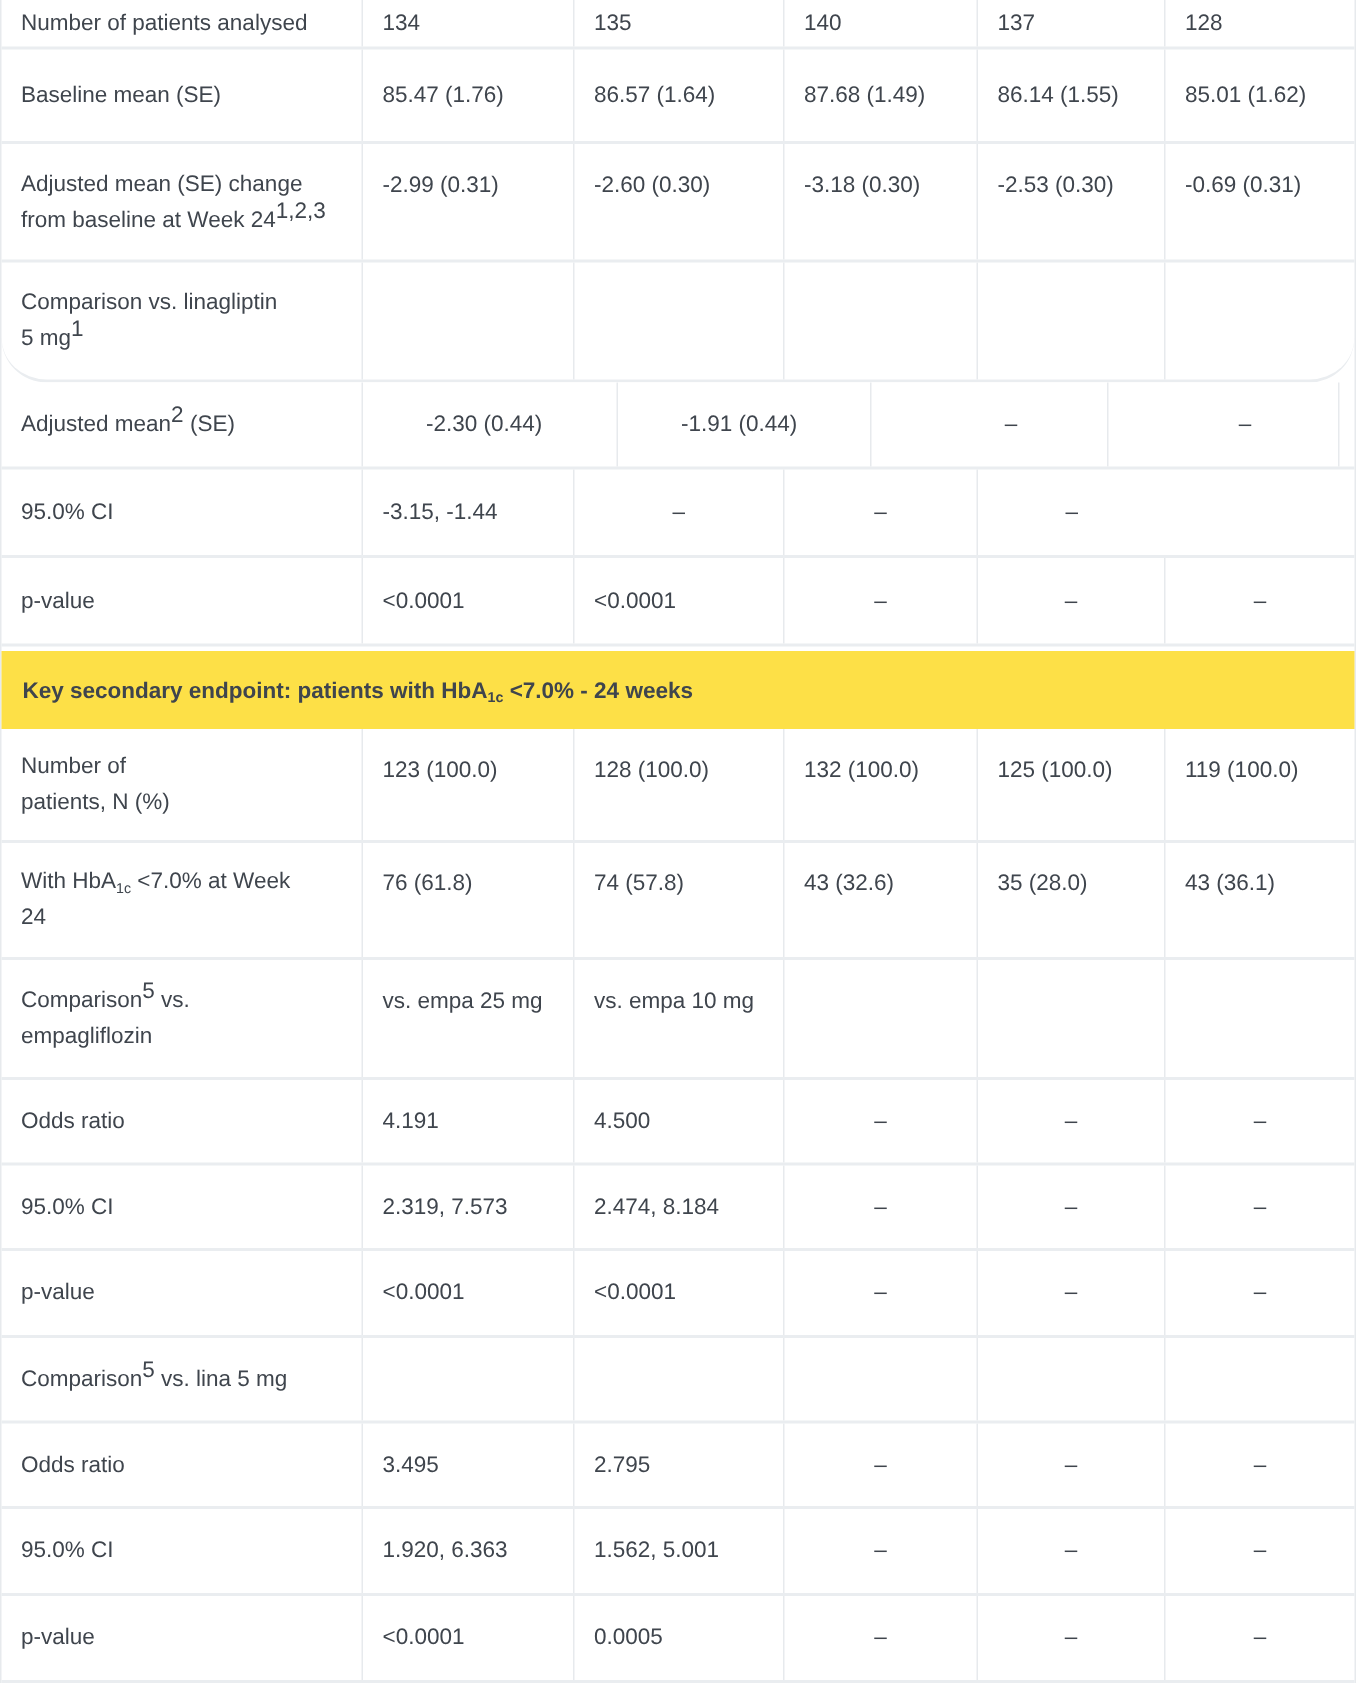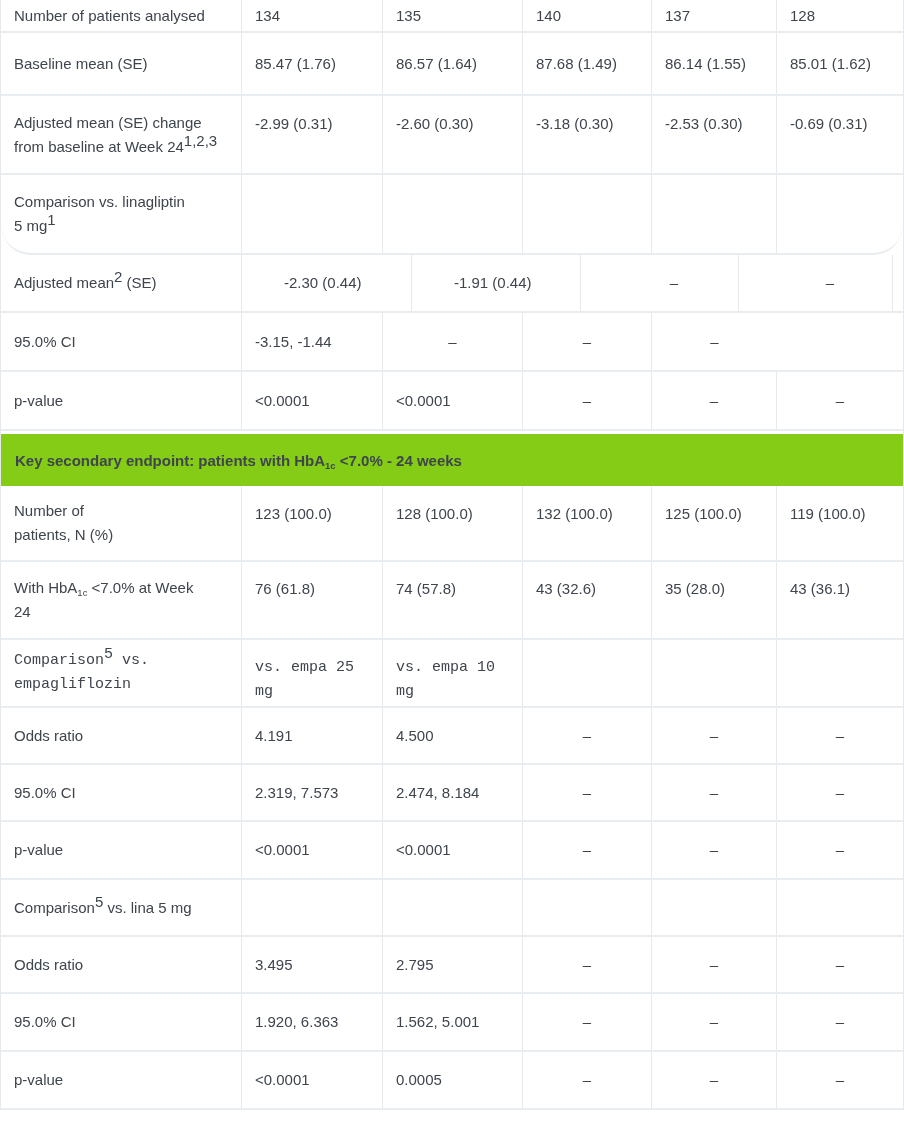--- a/index.html
+++ b/index.html
@@ -193,21 +193,21 @@
       <div class="cell value-cell dash">
         <span class="value-inner">–</span>
       </div>
       <div class="cell value-cell dash">
         <span class="value-inner">–</span>
       </div>
       <div class="cell value-cell dash">
         <span class="value-inner">–</span>
       </div>
     </div>
-    <div class="section-row" style="height: 52px; background: #84cc16;">
+    <div class="section-row" style="height: 52px; background: #fde047;">
       <div class="label-inner"><span>Key secondary endpoint: patients with HbA</span><sub>1c</sub><span> &lt;7.0% - 24 weeks</span></div>
     </div>
     <div class="row" style="height: 76px;">
       <div class="cell label-cell">
         <div class="label-inner"><span>Number of</span><br><span>patients, N (%)</span></div>
       </div>
       <div class="cell value-cell top-align" style="padding-top: 16px;">
         <span class="value-inner">123 (100.0)</span>
       </div>
       <div class="cell value-cell top-align" style="padding-top: 16px;">
@@ -236,21 +236,21 @@
       <div class="cell value-cell top-align" style="padding-top: 15px;">
         <span class="value-inner">43 (32.6)</span>
       </div>
       <div class="cell value-cell top-align" style="padding-top: 15px;">
         <span class="value-inner">35 (28.0)</span>
       </div>
       <div class="cell value-cell top-align" style="padding-top: 15px;">
         <span class="value-inner">43 (36.1)</span>
       </div>
     </div>
-    <div class="row" style="height: 68px; font-family: Liberation Mono, monospace;">
+    <div class="row" style="height: 80px;">
       <div class="cell label-cell">
         <div class="label-inner"><span>Comparison</span><sup>5</sup><span> vs.</span><br><span>empagliflozin</span></div>
       </div>
       <div class="cell value-cell top-align" style="padding-top: 16px;">
         <span class="value-inner">vs. empa 25 mg</span>
       </div>
       <div class="cell value-cell top-align" style="padding-top: 16px;">
         <span class="value-inner">vs. empa 10 mg</span>
       </div>
       <div class="cell value-cell top-align" style="padding-top: 16px;"></div>

